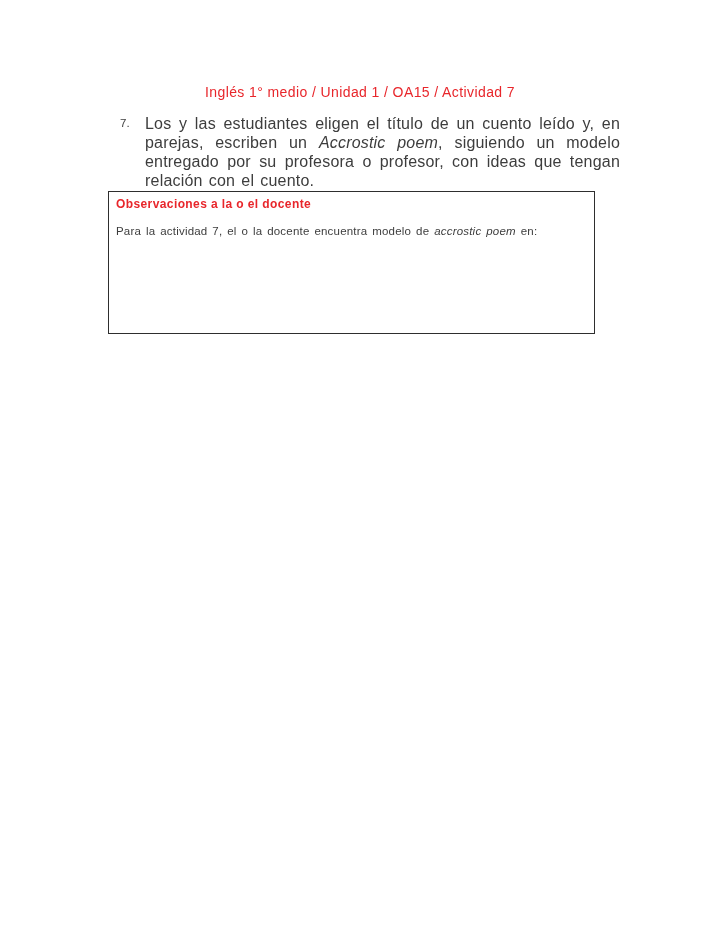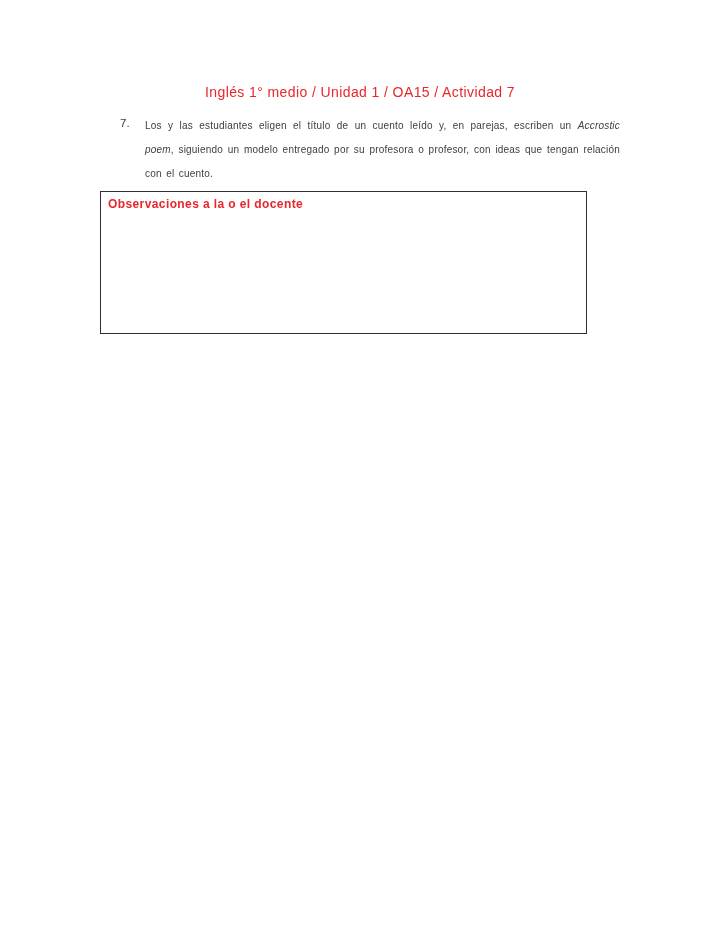--- a/index.html
+++ b/index.html
@@ -33,31 +33,31 @@
     align-items: flex-start;
   }
   .activity-number {
     flex: 0 0 25px;
     font-size: 11.5px;
     line-height: 18.5px;
     letter-spacing: 0.2px;
   }
   .activity-text {
     flex: 1 1 auto;
-    font-size: 10px;
-    line-height: 24px;
+    font-size: 16px;
+    line-height: 19px;
     letter-spacing: 0.2px;
     text-align: justify;
     word-spacing: 1.5px;
   }
   .italic { font-style: italic; }
   .obs-box {
     position: absolute;
     top: 191px;
-    left: 100px;
+    left: 108px;
     width: 487px;
     min-height: 143px;
     border: 1.5px solid #2e2e2e;
     padding: 5px 8px 10px 7px;
     background: #ffffff;
   }
   .obs-heading {
     color: #e8262b;
     font-weight: 700;
     font-size: 12px;
@@ -97,17 +97,18 @@
   <div class="doc-title">Inglés 1° medio / Unidad 1 / OA15 / Actividad 7</div>
 
   <div class="activity">
     <div class="activity-number">7.</div>
     <div class="activity-text"><span>Los y las estudiantes eligen el título de un cuento leído y, en parejas, escriben un </span><span class="italic">Accrostic poem</span><span>, siguiendo un modelo entregado por su profesora o profesor, con ideas que tengan relación con el cuento.</span></div>
   </div>
 
   <div class="obs-box">
     <div class="obs-heading">Observaciones a la o el docente</div>
 
+    <div class="obs-intro"><span>Para la actividad 7, el o la docente encuentra modelo de </span><span class="italic">accrostic poem</span><span> en:</span></div>
 
 
   </div>
 
 </div>
 
 </body></html>

